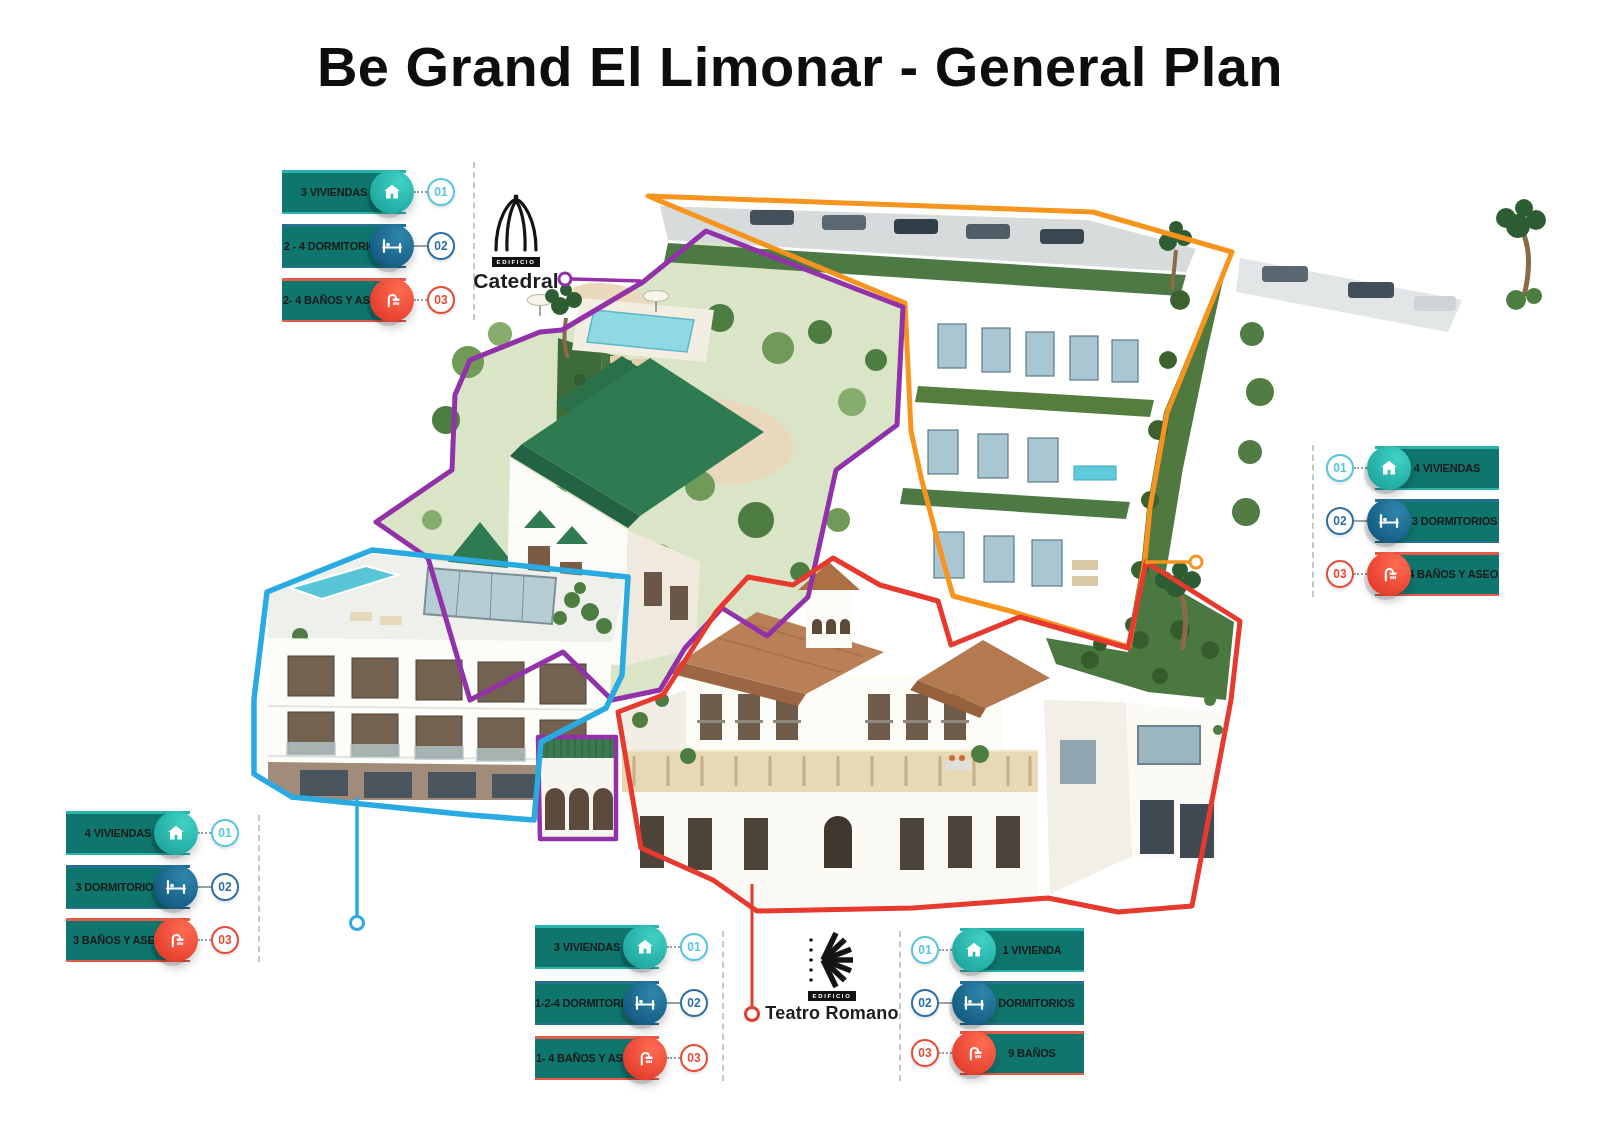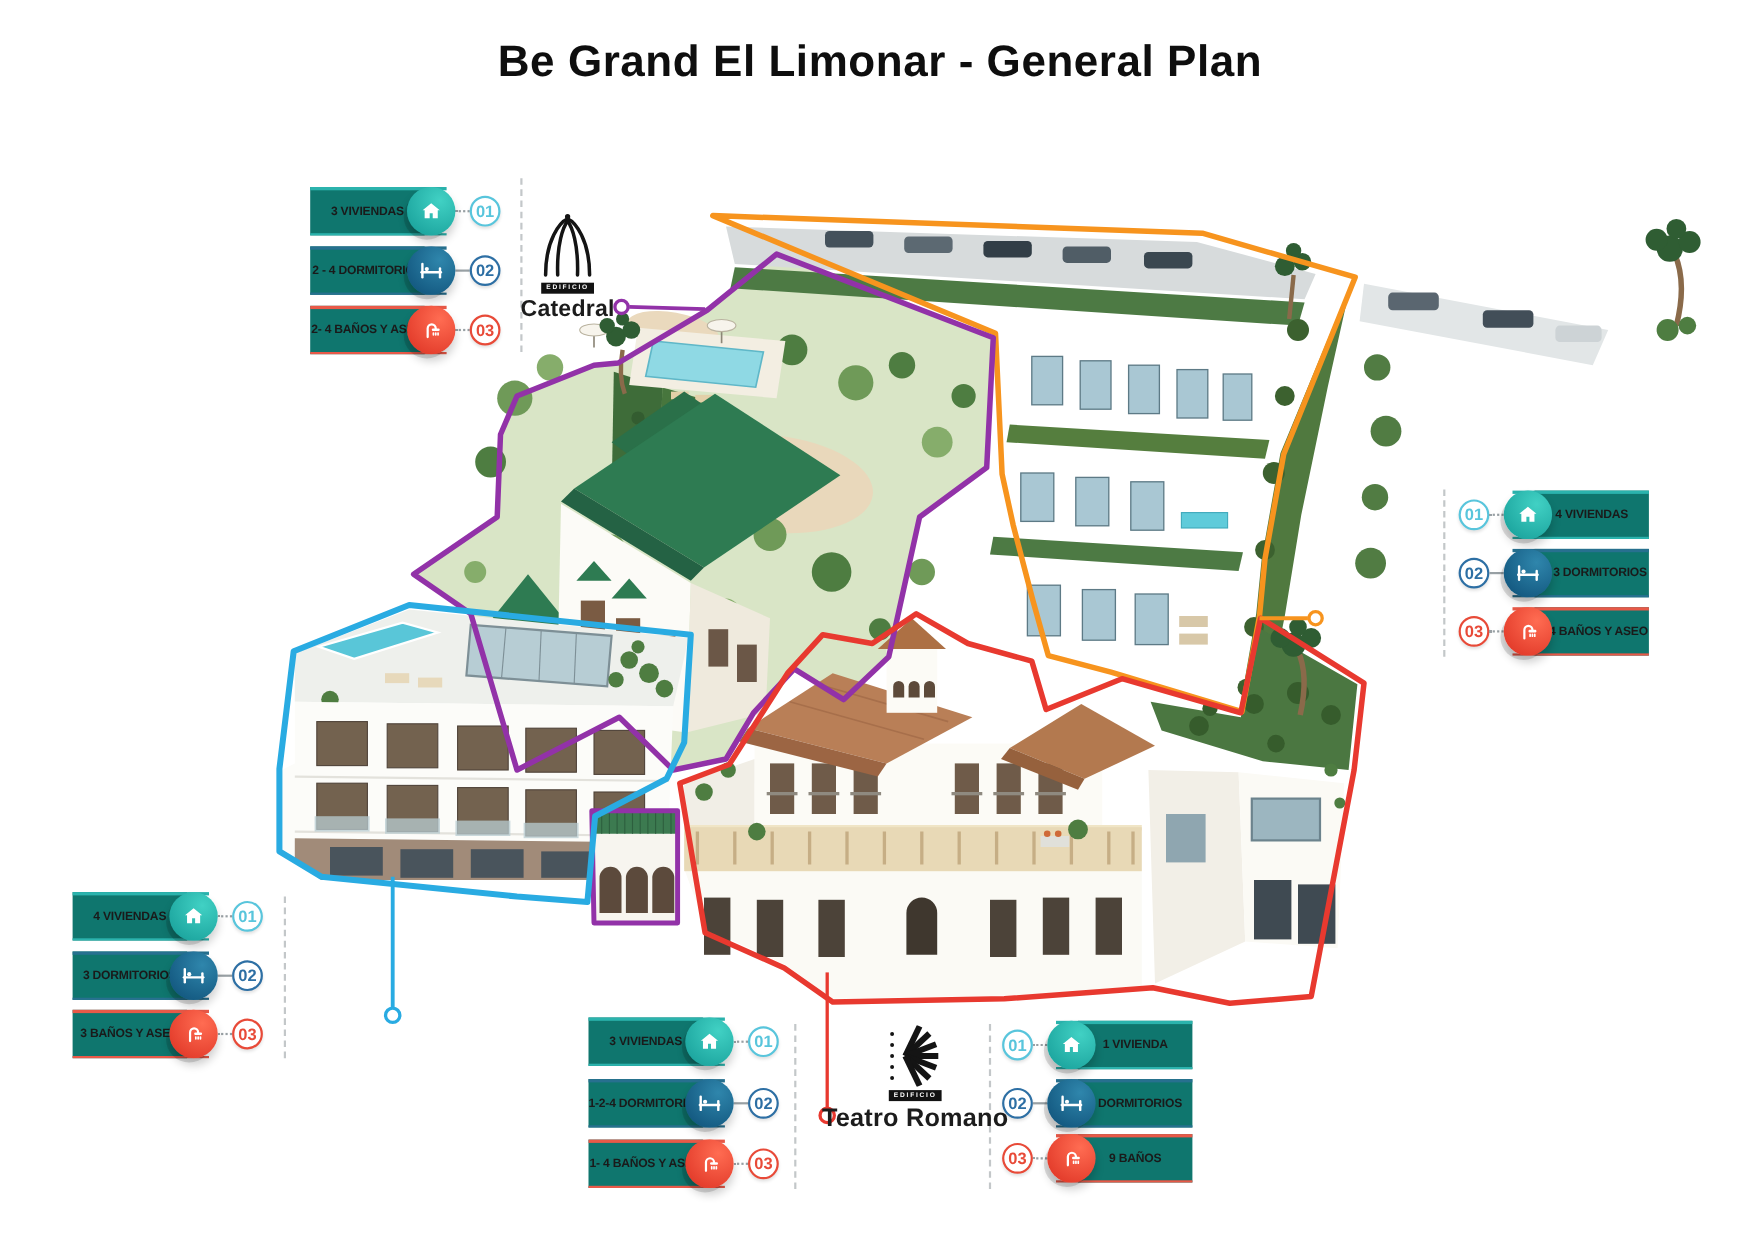--- a/index.html
+++ b/index.html
@@ -1,18 +1,18 @@
 <!DOCTYPE html>
 <html><head>
 <meta charset="utf-8">
 <style>
   html,body{margin:0;padding:0;background:#fff;font-family:"Liberation Sans",sans-serif;}
   #canvas{position:relative;width:1600px;height:1131px;overflow:hidden;background:#fff;}
   .h-title{position:absolute;top:34px;left:0;width:100%;text-align:center;margin:0;
-           font-size:40px;font-weight:bold;color:#0e0e0e;letter-spacing:.5px;}
+           font-size:56px;font-weight:bold;color:#0e0e0e;letter-spacing:.5px;}
   #scene{position:absolute;left:0;top:0;}
 
   
   .row{position:absolute;display:flex;align-items:center;height:44px;
        --line:#2BB3AD;--g1:#41D1C4;--g2:#149B96;--ring:#58C5DC;}
   .row.c2{--line:#27708F;--g1:#2F86AC;--g2:#0D4E76;--ring:#2D6FA4;}
   .row.c3{--line:#E85948;--g1:#FF6C52;--g2:#DC3021;--ring:#E84A38;}
   .lab{position:relative;width:104px;height:44px;display:flex;align-items:center;justify-content:center;background:#0f766e;}
   .lab::before,.lab::after{content:"";position:absolute;height:2.5px;background:var(--line);left:0;right:-20px;}
   .dir-right .lab::before,.dir-right .lab::after{left:-20px;right:0;}
@@ -20,21 +20,21 @@
   .lab span{font-size:11px;font-weight:bold;color:#1a1a1a;white-space:nowrap;letter-spacing:-.2px;}
   .big{width:44px;height:44px;border-radius:50%;flex:none;position:relative;z-index:2;
        background:radial-gradient(circle at 68% 28%,var(--g1),var(--g2));
        display:flex;align-items:center;justify-content:center;
        box-shadow:-4px 5px 0 -1px rgba(0,0,0,.13),0 6px 9px rgba(0,0,0,.2);}
   .dir-left .big{margin-left:-16px;}
   .dir-right .big{margin-right:-16px;}
   .conn{width:13px;height:0;border-top:2.5px dotted #98a0a4;flex:none;}
   .row.c2 .conn{border-top-style:solid;}
   .num{width:24px;height:24px;border-radius:50%;background:#fff;border:2px solid var(--ring);
-       color:var(--ring);font-size:15px;font-weight:bold;display:flex;align-items:center;
+       color:var(--ring);font-size:12px;font-weight:bold;display:flex;align-items:center;
        justify-content:center;flex:none;box-shadow:0 2px 3px rgba(0,0,0,.12);}
 
   
   .bldg{position:absolute;display:flex;flex-direction:column;align-items:center;}
   .badge{background:#121212;color:#fff;font-size:6px;font-weight:bold;letter-spacing:1.6px;
          padding:2px 5px;margin-top:3px;line-height:1;}
   .bname{font-size:20px;font-weight:bold;color:#1c1c1c;margin-top:2px;white-space:nowrap;letter-spacing:.2px;}
   .sep{position:absolute;width:0;border-left:2px dashed #c3c7c9;}
   .brand{position:absolute;left:1262px;top:966px;}
 </style>
@@ -529,21 +529,21 @@
       <line x1="16" y1="28" x2="29" y2="1"></line>
           <line x1="16" y1="28" x2="37.9" y2="7.5"></line>
       <line x1="16" y1="28" x2="44" y2="17.3"></line>
           <line x1="16" y1="28" x2="46" y2="28"></line>
       <line x1="16" y1="28" x2="44" y2="38.7"></line>
           <line x1="16" y1="28" x2="37.9" y2="48.5"></line>
       <line x1="16" y1="28" x2="29" y2="55"></line>
     </g>
   </svg>
   <span class="badge">EDIFICIO</span>
-  <span class="bname" style="font-size:23px">Teatro Romano</span>
+  <span class="bname" style="font-size:18px">Teatro Romano</span>
 </div>
 
 <div class="row c1 dir-right" style="left:911px;top:928px">
   <div class="num">01</div>
   <div class="conn"></div>
   <div class="big">
         <svg width="22" height="22" viewBox="0 0 24 24">
           <path d="M12 4 3.5 11h2v8h5v-5h3v5h5v-8h2z" fill="#fff"></path>
         </svg>
       </div>

